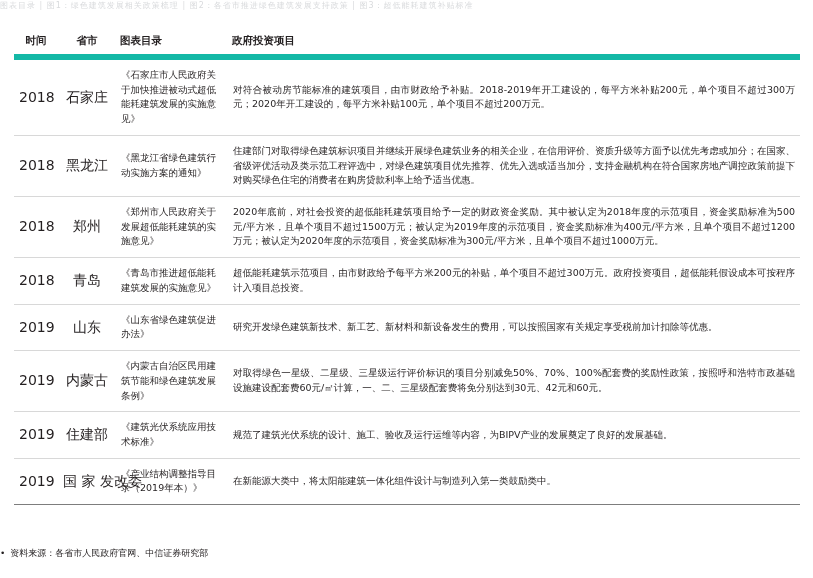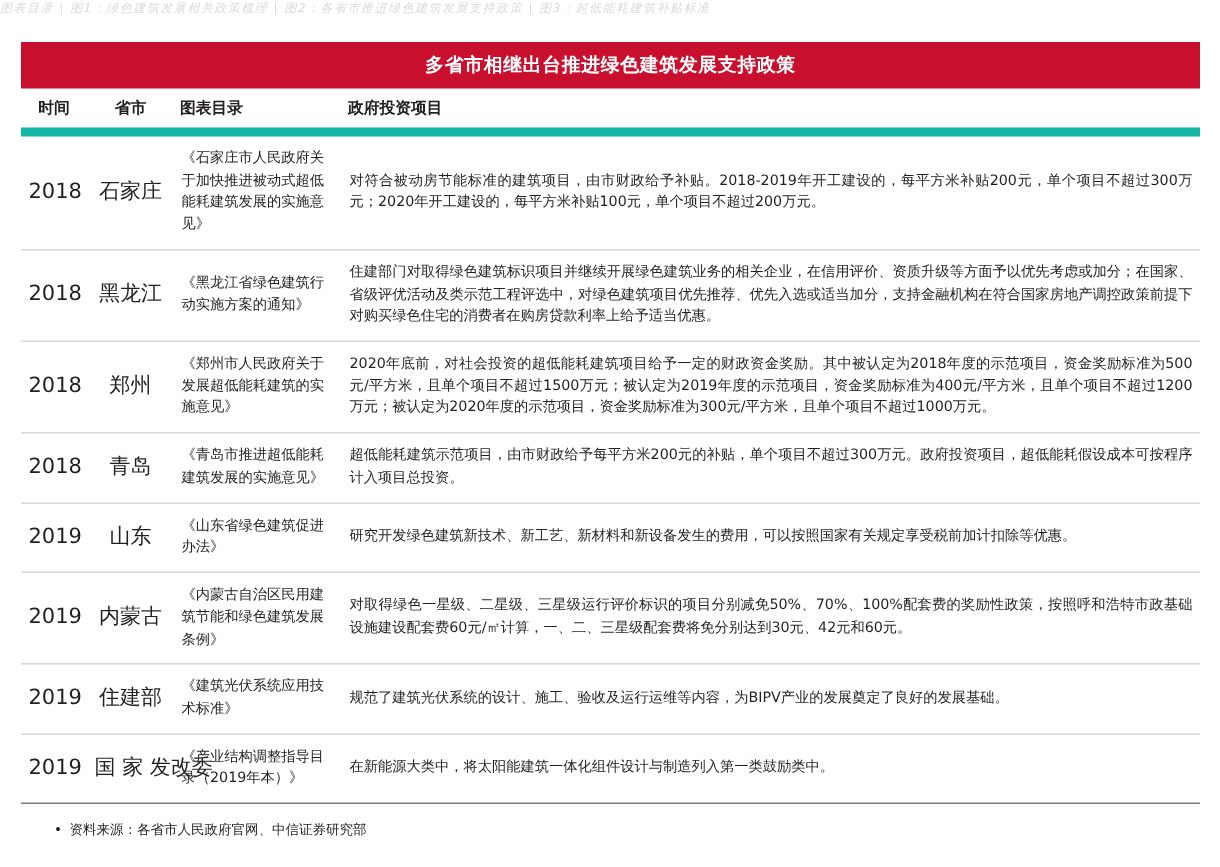--- a/index.html
+++ b/index.html
@@ -26,21 +26,20 @@
     top: 0;
     left: 0;
     width: 787px;
     height: 14px;
     overflow: hidden;
     color: #b9bcc0;
     font-size: 8px;
     letter-spacing: 1px;
     white-space: nowrap;
     opacity: 0.55;
-    font-style: italic;
   }
   .table-wrap {
     position: absolute;
     left: 14px;
     top: 28px;
     width: 786px;
   }
   .tbl-title {
     background: #c8102e;
     color: #ffffff;
@@ -89,21 +88,21 @@
   td.c-measure {
     font-size: 9.5px;
     line-height: 1.6;
     text-align: justify;
   }
   tr.last td {
     border-bottom: 1px solid #7d7d7d;
   }
   .source {
     position: absolute;
-    left: 36px;
+    left: 0;
     bottom: 18px;
     font-size: 9px;
     color: #231f20;
     margin-top: 28px;
   }
   .source .bullet {
     color: #231f20;
     font-size: 9px;
     margin-right: 5px;
   }
@@ -113,21 +112,20 @@
   .col-measure { width: auto; }
 </style>
 </head>
 <body>
 
 <div class="page">
 
   <div class="top-strip">图表目录  |  图1：绿色建筑发展相关政策梳理  |  图2：各省市推进绿色建筑发展支持政策  |  图3：超低能耗建筑补贴标准</div>
 
   <div class="table-wrap">
-    <div class="tbl-title">多省市相继出台推进绿色建筑发展支持政策</div>
 
     <table class="main">
       <colgroup>
         <col class="col-time">
         <col class="col-prov">
         <col class="col-policy">
         <col class="col-measure">
       </colgroup>
       <thead>
         <tr>

